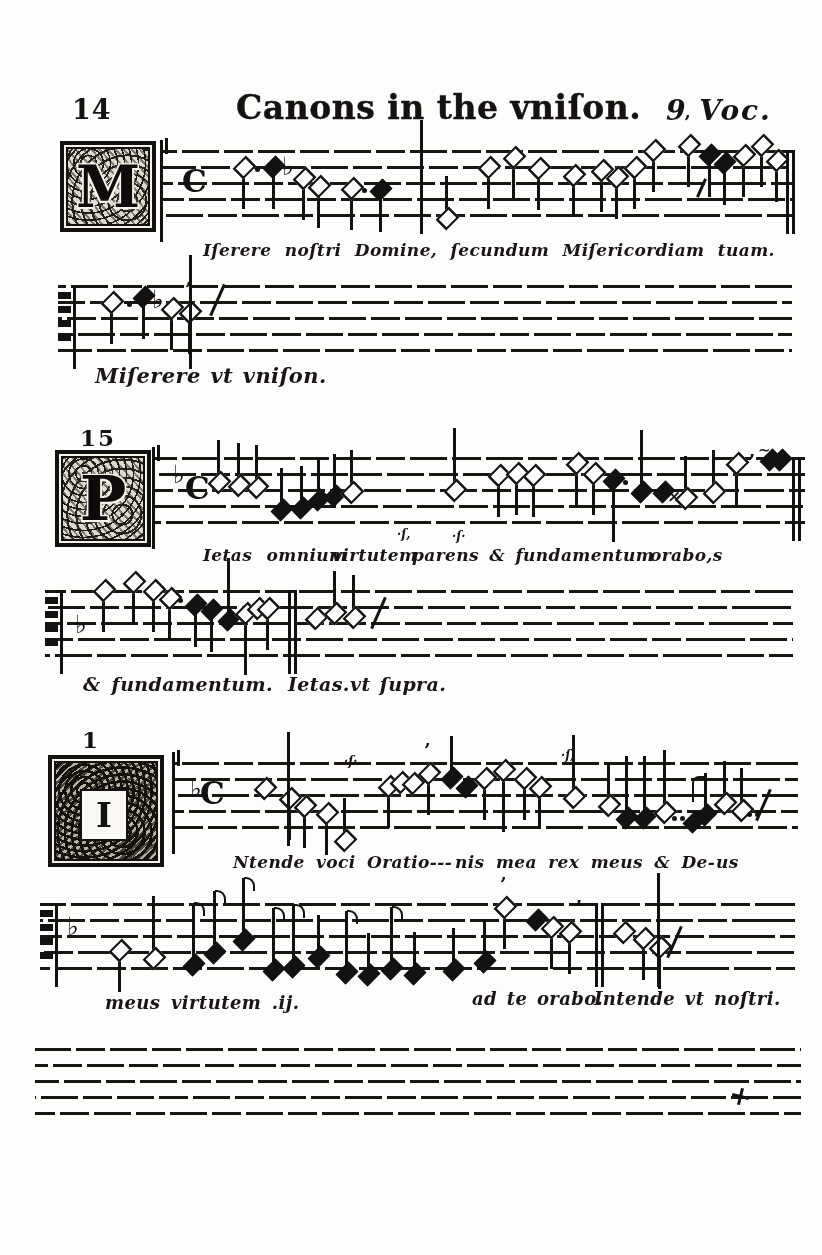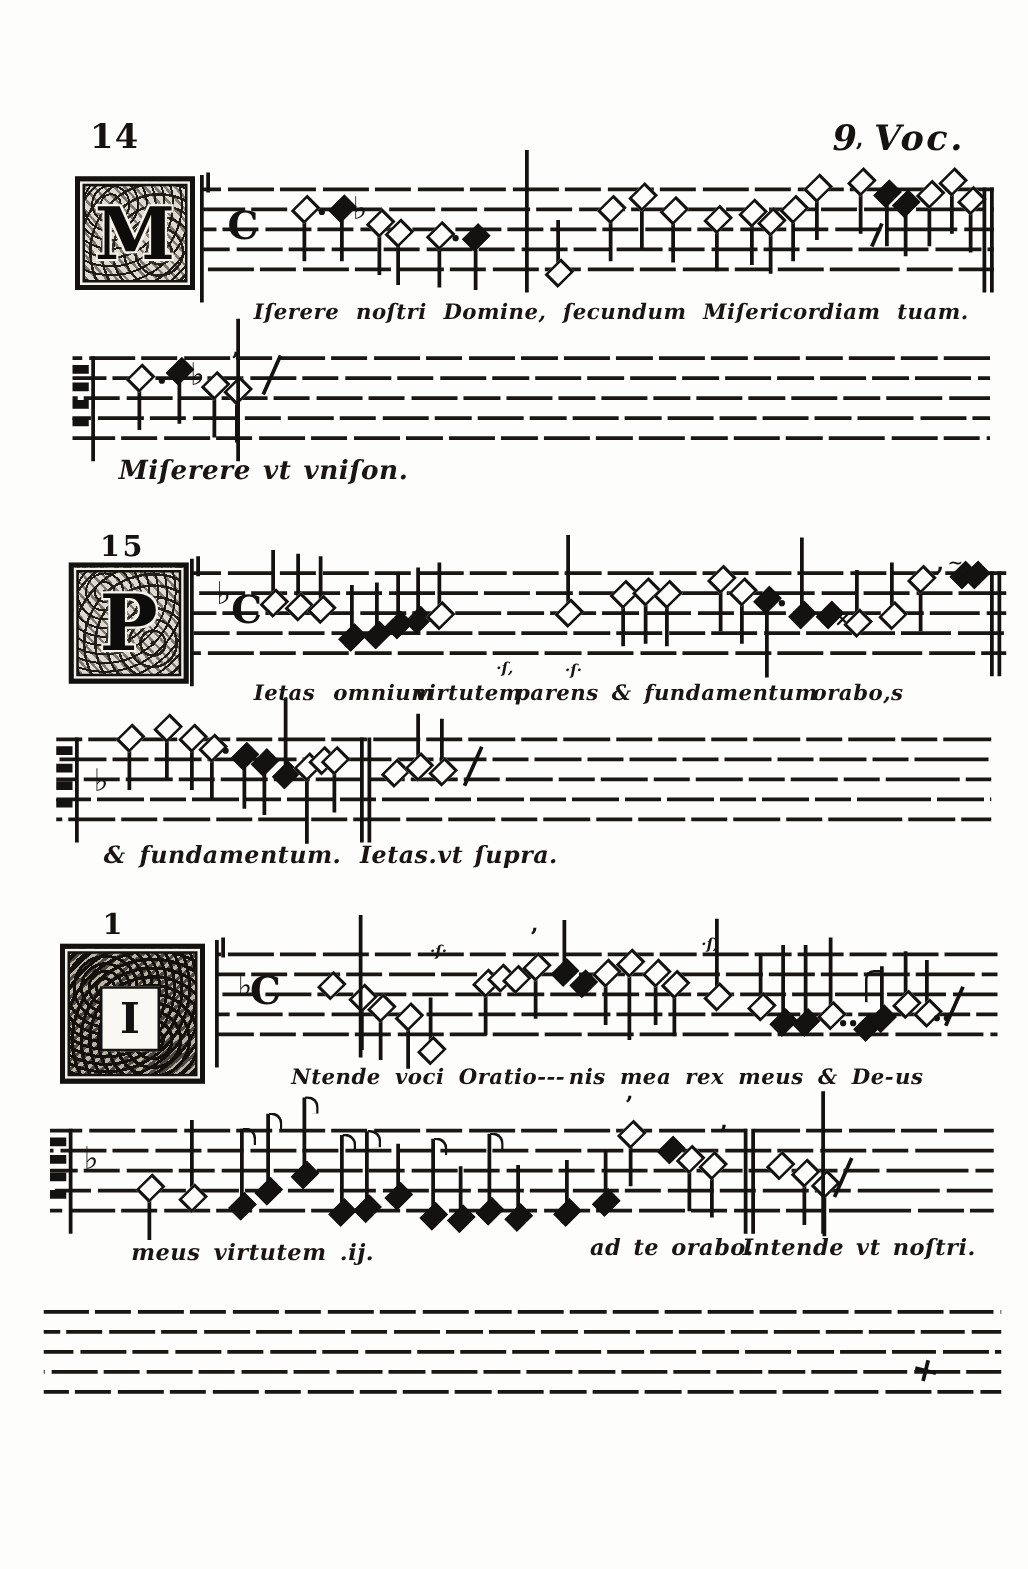--- a/index.html
+++ b/index.html
@@ -49,20 +49,21 @@
     font-weight:700;color:#141210;}
   .crossmark{position:absolute;transform:rotate(14deg);}
   .crossmark .cb1{position:absolute;left:0;top:7px;width:17px;height:2.8px;background:#141210;}
   .crossmark .cb2{position:absolute;left:7px;top:0;width:2.8px;height:17px;background:#141210;}
 </style>
 </head>
 <body>
 
 <div class="page">
   <div class="hdr-num">14</div>
+  <div class="hdr-title">Canons in the vniſon.</div>
   <div class="hdr-voc">9 Voc.</div>
   <div id="music-root">
       <div class="stave" style="left: 160px; top: 120px; width: 635px; height: 148px;">
         <div class="stave-line" style="top: 30px; background-position: -12px 0px;"></div>
         <div class="stave-line" style="top: 46px; background-position: -35px 0px;"></div>
         <div class="stave-line" style="top: 62px; background-position: -58px 0px;"></div>
         <div class="stave-line" style="top: 78px; background-position: -81px 0px;"></div>
         <div class="stave-line" style="top: 94px; background-position: -104px 0px;"></div>
         <div class="barl" style="left: 0px; top: 20px; height: 102px;"></div>
         <div class="barl" style="left: 5px; top: 18px; height: 16px;"></div>

